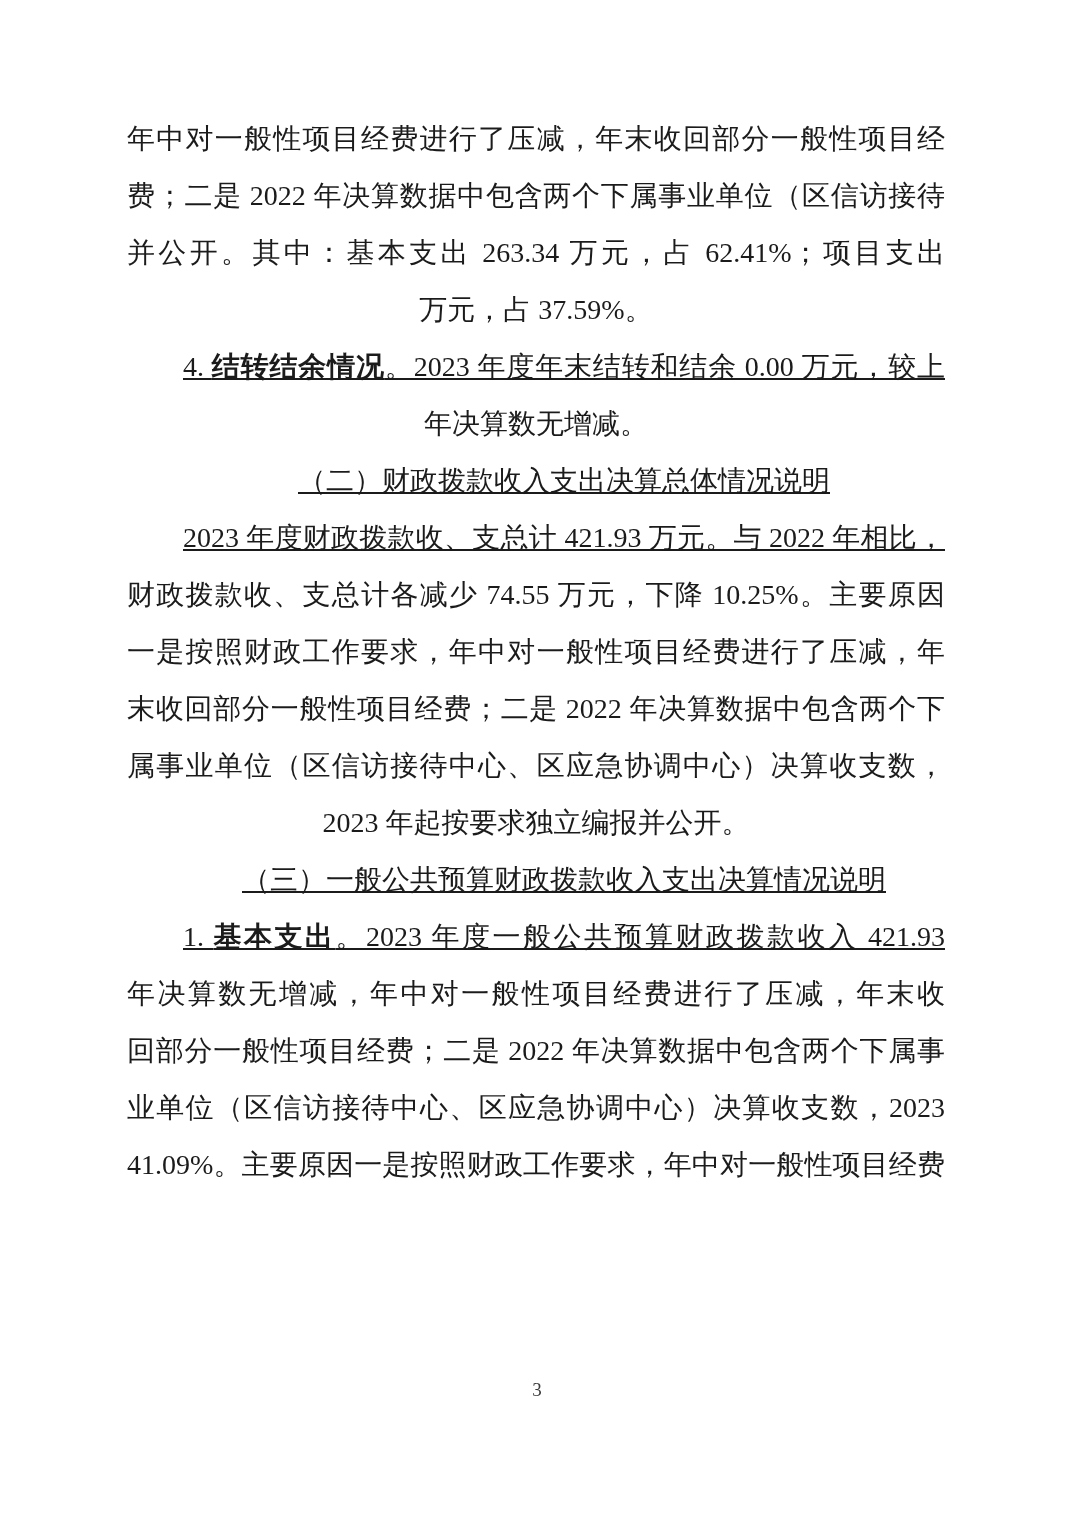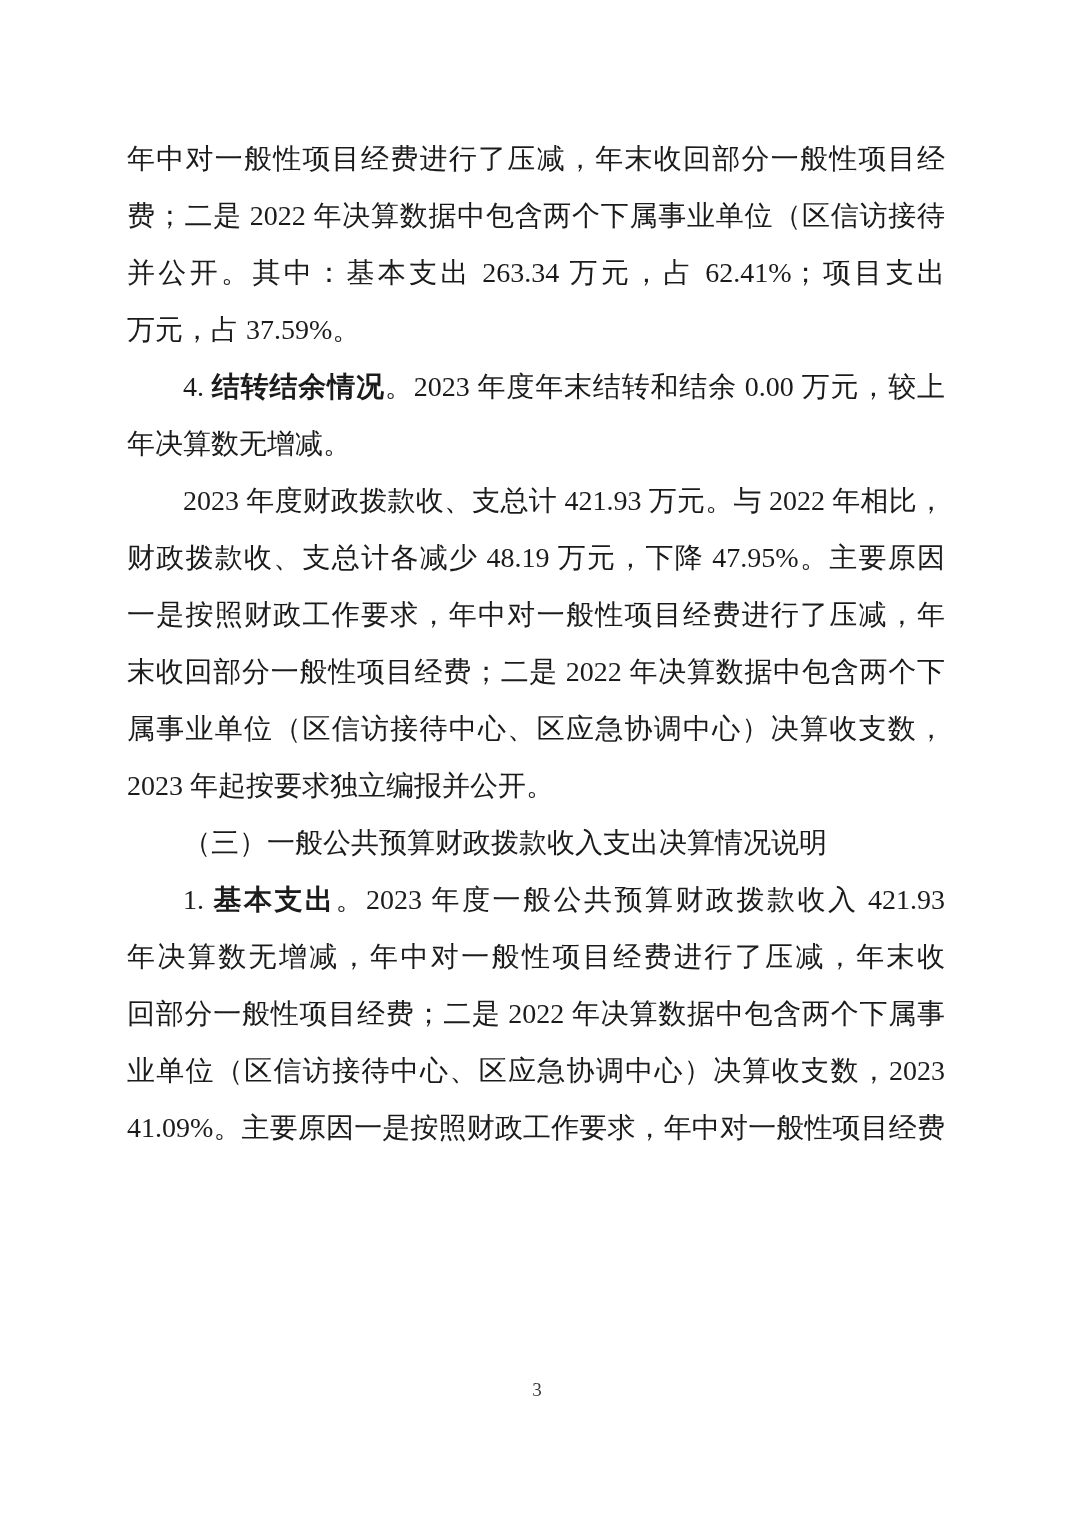--- a/index.html
+++ b/index.html
@@ -12,38 +12,38 @@
     width: 1074px;
     height: 1520px;
     background: #ffffff;
     overflow: hidden;
     font-family: "Liberation Serif", "DejaVu Serif", serif;
     color: #1b1b1b;
   }
   .content {
     position: absolute;
     left: 127px;
-    top: 130px;
+    top: 110px;
     width: 818px;
   }
   .paragraph { margin: 0; padding: 0; }
   .line {
     font-size: 28px;
     line-height: 57px;
     height: 57px;
     overflow: hidden;
-    text-align: left;
+    text-align: center;
     white-space: normal;
   }
   
   .line.fill {
     text-align: justify;
     text-align-last: justify;
   }
-  .line.indent { text-indent: 2em; }
+  .line.indent { text-indent: 2em; text-decoration: underline; }
   .run { font-weight: normal; }
   .run.bold { font-weight: 700; }
   .paragraph.heading .line { font-weight: 700; }
   .page-number {
     position: absolute;
     top: 1376px;
     left: 0;
     width: 100%;
     text-align: center;
     font-size: 19px;
@@ -59,23 +59,26 @@
       <div class="paragraph">
         <div class="line fill"><span class="run">年中对一般性项目经费进行了压减，年末收回部分一般性项目经</span></div>
         <div class="line fill"><span class="run">费；二是 2022 年决算数据中包含两个下属事业单位（区信访接待</span></div>
         <div class="line fill"><span class="run">并公开。其中：基本支出 263.34 万元，占 62.41%；项目支出 158.59</span></div>
         <div class="line"><span class="run">万元，占 37.59%。</span></div>
       </div>
       <div class="paragraph">
         <div class="line fill indent"><span class="run">4. </span><span class="run bold">结转结余情况</span><span class="run">。2023 年度年末结转和结余 0.00 万元，较上</span></div>
         <div class="line"><span class="run">年决算数无增减。</span></div>
       </div>
+      <div class="paragraph heading">
+        <div class="line indent"><span class="run">（二）财政拨款收入支出决算总体情况说明</span></div>
+      </div>
       <div class="paragraph">
         <div class="line fill indent"><span class="run">2023 年度财政拨款收、支总计 421.93 万元。与 2022 年相比，</span></div>
-        <div class="line fill"><span class="run">财政拨款收、支总计各减少 48.19 万元，下降 47.95%。主要原因</span></div>
+        <div class="line fill"><span class="run">财政拨款收、支总计各减少 74.55 万元，下降 10.25%。主要原因</span></div>
         <div class="line fill"><span class="run">一是按照财政工作要求，年中对一般性项目经费进行了压减，年</span></div>
         <div class="line fill"><span class="run">末收回部分一般性项目经费；二是 2022 年决算数据中包含两个下</span></div>
         <div class="line fill"><span class="run">属事业单位（区信访接待中心、区应急协调中心）决算收支数，</span></div>
         <div class="line"><span class="run">2023 年起按要求独立编报并公开。</span></div>
       </div>
       <div class="paragraph heading">
         <div class="line indent"><span class="run">（三）一般公共预算财政拨款收入支出决算情况说明</span></div>
       </div>
       <div class="paragraph">
         <div class="line fill indent"><span class="run">1. </span><span class="run bold">基本支出</span><span class="run">。2023 年度一般公共预算财政拨款收入  421.93</span></div>

